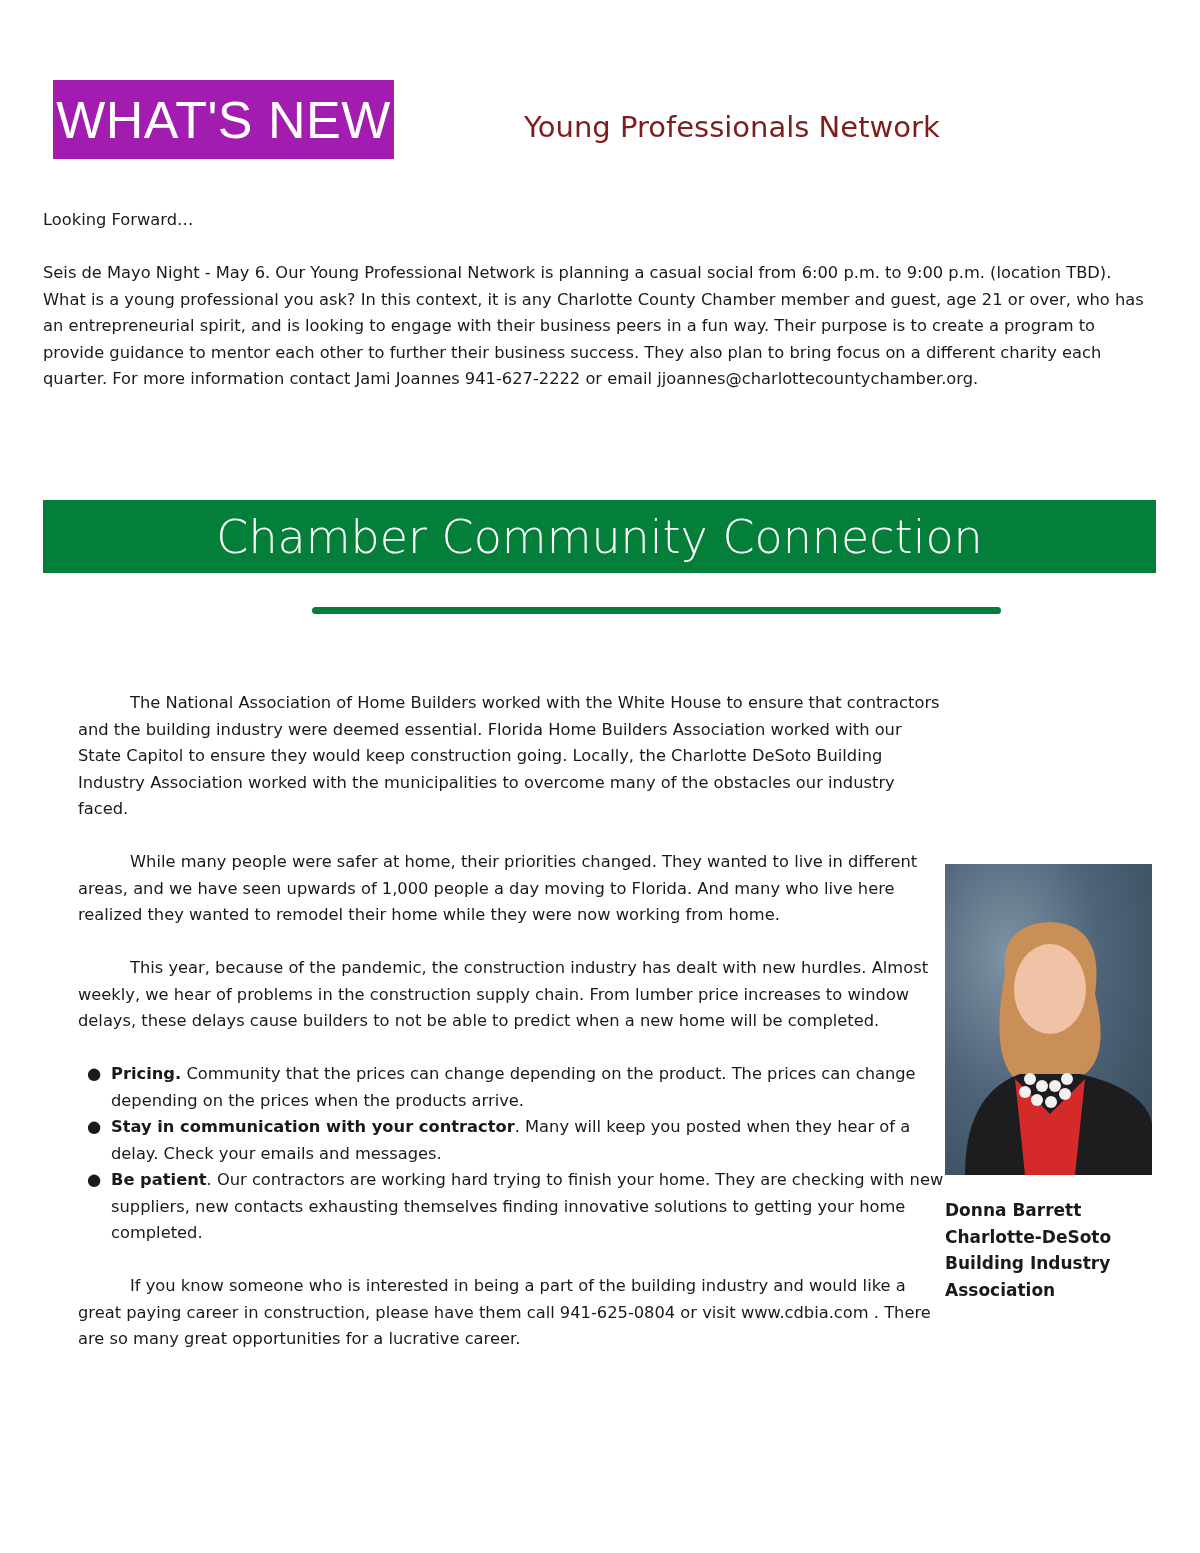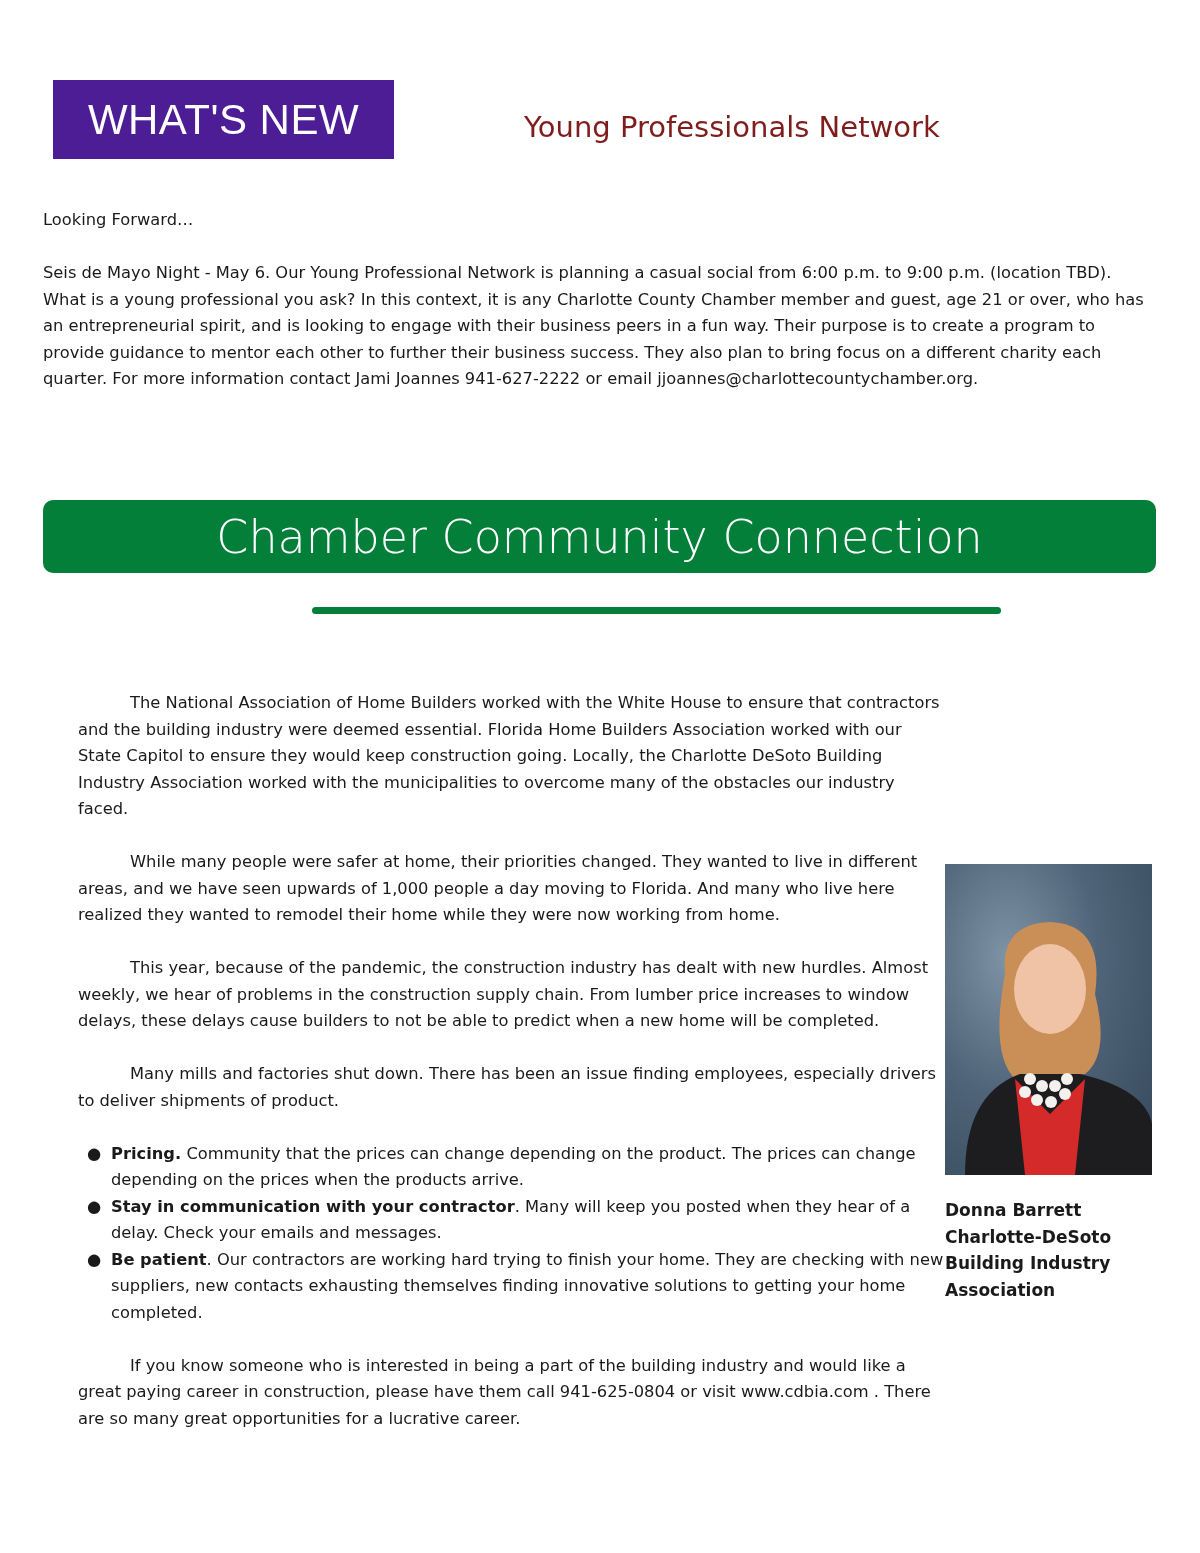--- a/index.html
+++ b/index.html
@@ -1,28 +1,28 @@
 <!DOCTYPE html>
 <html><head>
 <meta charset="utf-8">
 <style>
   html, body { margin: 0; padding: 0; background: #ffffff; }
   body { width: 1200px; height: 1553px; position: relative; overflow: hidden;
          font-family: "DejaVu Sans", sans-serif; color: #1a1a1a; }
   .whats-new { position: absolute; left: 53px; top: 80px; width: 341px; height: 79px;
-               background: #4c1d95; color: #fff; display: flex; align-items: center; justify-content: center;
-               font-family: "Liberation Sans", sans-serif; font-size: 42px; font-weight: 300; letter-spacing: 0.5px; }
+               background: #a21caf; color: #fff; display: flex; align-items: center; justify-content: center;
+               font-family: "Liberation Sans", sans-serif; font-size: 52px; font-weight: 300; letter-spacing: 0.5px; }
   .ypn-title { position: absolute; left: 524px; top: 110px; font-family: "DejaVu Sans", sans-serif;
                font-size: 29px; color: #7f1d1d; }
   .body-text { font-size: 16.3px; line-height: 26.5px; color: #1a1a1a; }
   .looking { position: absolute; left: 43px; top: 207px; }
   .ypn-para { position: absolute; left: 43px; top: 260px; width: 1115px; }
   .ccc-banner { position: absolute; left: 43px; top: 500px; width: 1113px; height: 73px; background: #037f39;
                 color: #fff; display: flex; align-items: center; justify-content: center;
-                font-family: "DejaVu Sans", sans-serif; font-size: 46px; font-weight: 300; border-radius: 10px; }
+                font-family: "DejaVu Sans", sans-serif; font-size: 46px; font-weight: 300; }
   .ccc-rule { position: absolute; left: 312px; top: 607px; width: 689px; height: 7px; background: #037f39; border-radius: 4px; }
   .article { position: absolute; left: 78px; top: 645px; width: 870px; margin-top: 45px; }
   .article p { margin: 0 0 26.5px 0; }
   .indent { text-indent: 52px; }
   .tips-intro { margin: 0 !important; padding-left: 5px; }
   ul.tips { margin: 0 0 26.5px 0; padding-left: 33px; list-style: none; }
   ul.tips li { position: relative; }
   ul.tips li .bullet { position: absolute; left: -24px; top: 0; }
   ul.tips li b { font-weight: bold; }
   .photo { position: absolute; left: 945px; top: 864px; width: 207px; height: 311px; overflow: hidden;
@@ -42,21 +42,20 @@
 
 <div class="ccc-banner">
   <span>Chamber Community Connection</span>
 </div>
 <div class="ccc-rule"></div>
 
 <div class="article body-text">
   <p class="indent">The National Association of Home Builders worked with the White House to ensure that contractors and the building industry were deemed essential. Florida Home Builders Association worked with our State Capitol to ensure they would keep construction going. Locally, the Charlotte DeSoto Building Industry Association worked with the municipalities to overcome many of the obstacles our industry faced.</p>
   <p class="indent">While many people were safer at home, their priorities changed. They wanted to live in different areas, and we have seen upwards of 1,000 people a day moving to Florida. And many who live here realized they wanted to remodel their home while they were now working from home.</p>
   <p class="indent">This year, because of the pandemic, the construction industry has dealt with new hurdles. Almost weekly, we hear of problems in the construction supply chain. From lumber price increases to window delays, these delays cause builders to not be able to predict when a new home will be completed.</p>
-  <p class="indent">Many mills and factories shut down. There has been an issue finding employees, especially drivers to deliver shipments of product.</p>
   <ul class="tips">
     <li><span class="bullet">●</span><b>Pricing.</b><span> Community that the prices can change depending on the product. The prices can change depending on the prices when the products arrive.</span></li>
     <li><span class="bullet">●</span><b>Stay in communication with your contractor</b><span>. Many will keep you posted when they hear of a delay. Check your emails and messages.</span></li>
     <li><span class="bullet">●</span><b>Be patient</b><span>. Our contractors are working hard trying to finish your home. They are checking with new suppliers, new contacts exhausting themselves finding innovative solutions to getting your home completed.</span></li>
   </ul>
   <p class="indent">If you know someone who is interested in being a part of the building industry and would like a great paying career in construction, please have them call 941-625-0804 or visit www.cdbia.com . There are so many great opportunities for a lucrative career.</p>
 </div>
 
 <div class="photo">
   <svg width="207" height="311" viewBox="0 0 207 311">

